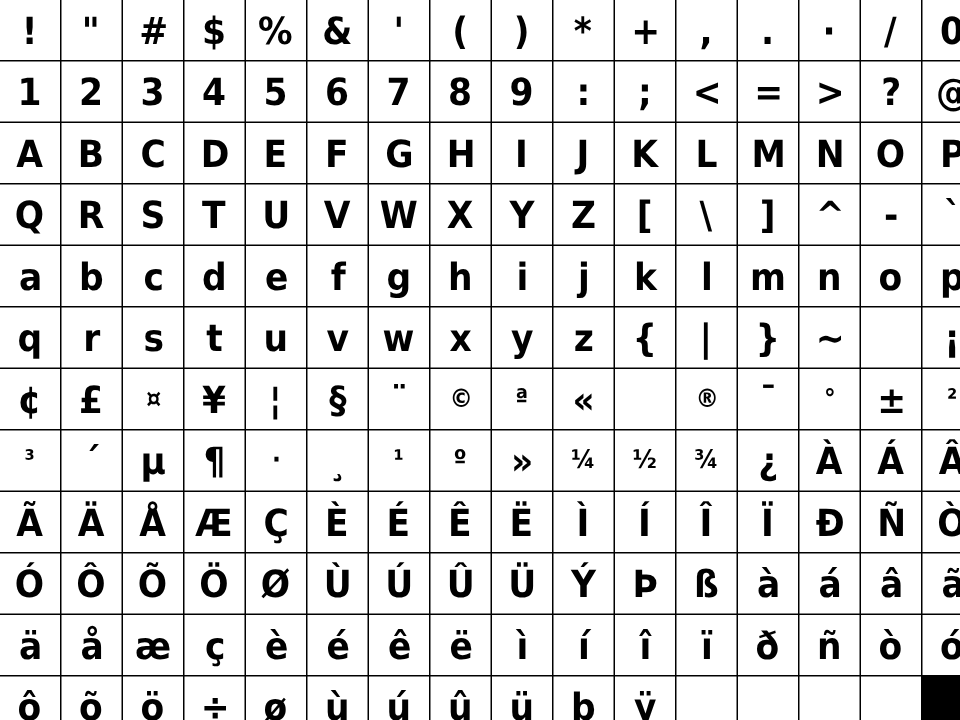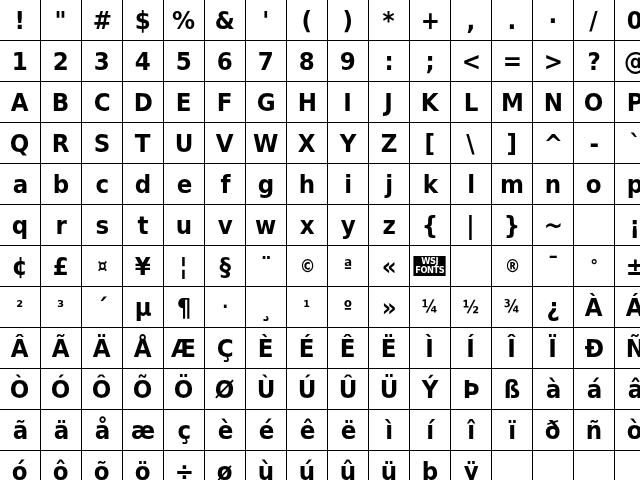--- a/index.html
+++ b/index.html
@@ -371,23 +371,20 @@
     <div class="cell">
       <span class="glyph small">©</span>
     </div>
     <div class="cell">
       <span class="glyph small">ª</span>
     </div>
     <div class="cell">
       <span class="glyph">«</span>
     </div>
     <div class="cell">
-      <span class="glyph logo"><div>WSJ</div><div>FONTS</div></span>
-    </div>
-    <div class="cell">
       <span class="glyph">­</span>
     </div>
     <div class="cell">
       <span class="glyph small">®</span>
     </div>
     <div class="cell">
       <span class="glyph">¯</span>
     </div>
     <div class="cell">
       <span class="glyph small">°</span>

